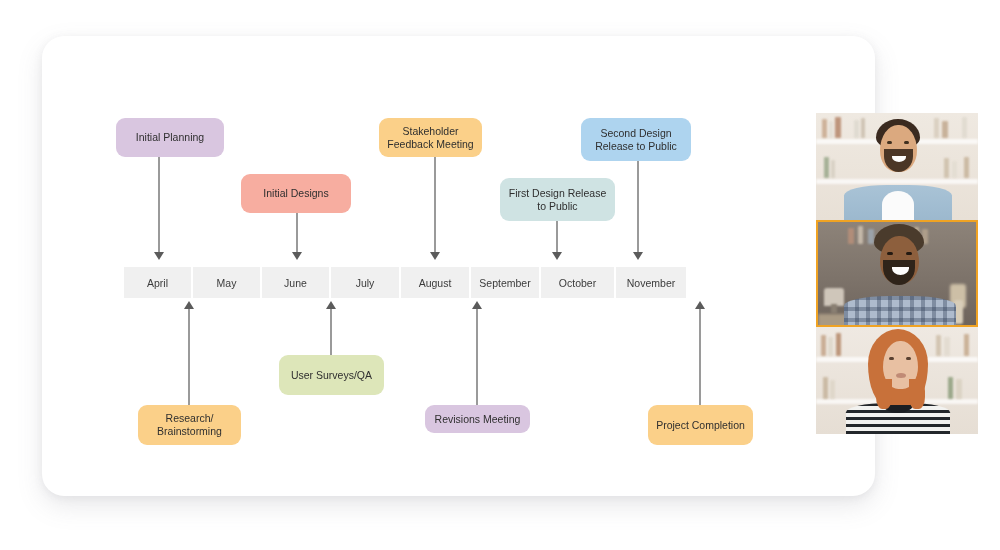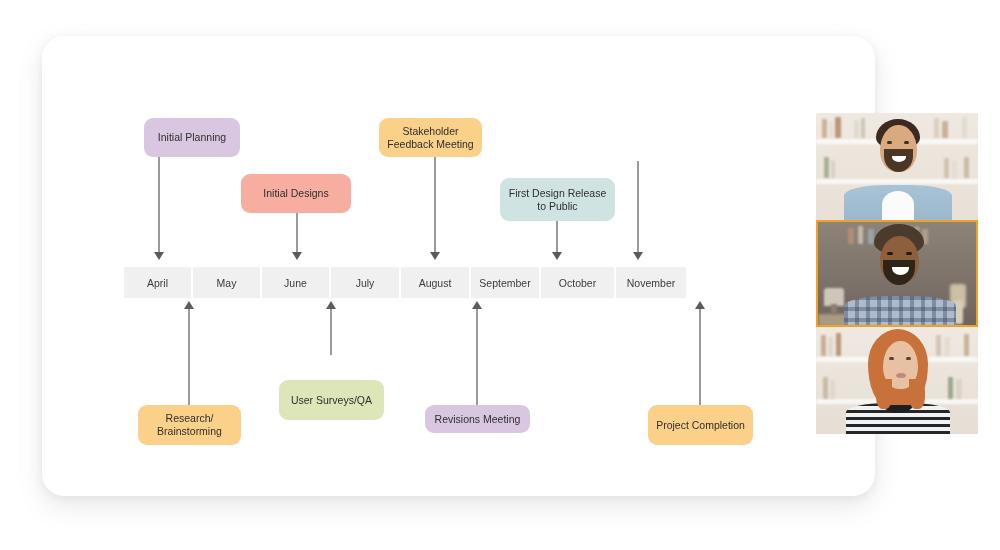--- a/index.html
+++ b/index.html
@@ -186,21 +186,21 @@
     <div class="axis-cell" style="width:69px">April</div>
     <div class="axis-cell" style="width:69px">May</div>
     <div class="axis-cell" style="width:69px">June</div>
     <div class="axis-cell" style="width:70px">July</div>
     <div class="axis-cell" style="width:70px">August</div>
     <div class="axis-cell" style="width:70px">September</div>
     <div class="axis-cell" style="width:75px">October</div>
     <div class="axis-cell" style="width:70px">November</div>
   </div>
 
-  <div class="box" style="left:116px; top:118px; width:96px; height:39px; background:#d9c6e0;margin-left:28px;">
+  <div class="box" style="left:116px; top:118px; width:108px; height:39px; background:#d9c6e0;">
     <span>Initial Planning</span>
   </div>
   <div class="conn" style="left:158.2px; top:157px; height:98px;"></div>
   <div class="arrow-down" style="left:154px; top:252px;"></div>
 
   <div class="box" style="left:241px; top:174px; width:110px; height:39px; background:#f7ada0;">
     <span>Initial Designs</span>
   </div>
   <div class="conn" style="left:296.2px; top:213px; height:42px;"></div>
   <div class="arrow-down" style="left:292px; top:252px;"></div>
@@ -216,33 +216,39 @@
 
   <div class="box" style="left:500px; top:178px; width:115px; height:43px; background:#cfe3e3;">
     <span>
       <span>First Design Release</span><br>
       <span>to Public</span>
     </span>
   </div>
   <div class="conn" style="left:556.2px; top:221px; height:34px;"></div>
   <div class="arrow-down" style="left:552px; top:252px;"></div>
 
+  <div class="box" style="left:581px; top:118px; width:110px; height:43px; background:#aed4ef;">
+    <span>
+      <span>Second Design</span><br>
+      <span>Release to Public</span>
+    </span>
+  </div>
   <div class="conn" style="left:637.2px; top:161px; height:94px;"></div>
   <div class="arrow-down" style="left:633px; top:252px;"></div>
 
   <div class="box" style="left:138px; top:405px; width:103px; height:40px; background:#fbd089;">
     <span>
       <span>Research/</span><br>
       <span>Brainstorming</span>
     </span>
   </div>
   <div class="conn" style="left:188.2px; top:308px; height:97px;"></div>
   <div class="arrow-up" style="left:184px; top:301px;"></div>
 
-  <div class="box" style="left:279px; top:355px; width:105px; height:40px; background:#dde6b9;margin-top:25px;">
+  <div class="box" style="left:279px; top:355px; width:105px; height:40px; background:#dde6b9;">
     <span>User Surveys/QA</span>
   </div>
   <div class="conn" style="left:330.2px; top:308px; height:47px;"></div>
   <div class="arrow-up" style="left:326px; top:301px;"></div>
 
   <div class="box" style="left:425px; top:405px; width:105px; height:28px; background:#d9c6e0;">
     <span>Revisions Meeting</span>
   </div>
   <div class="conn" style="left:476.2px; top:308px; height:97px;"></div>
   <div class="arrow-up" style="left:472px; top:301px;"></div>

